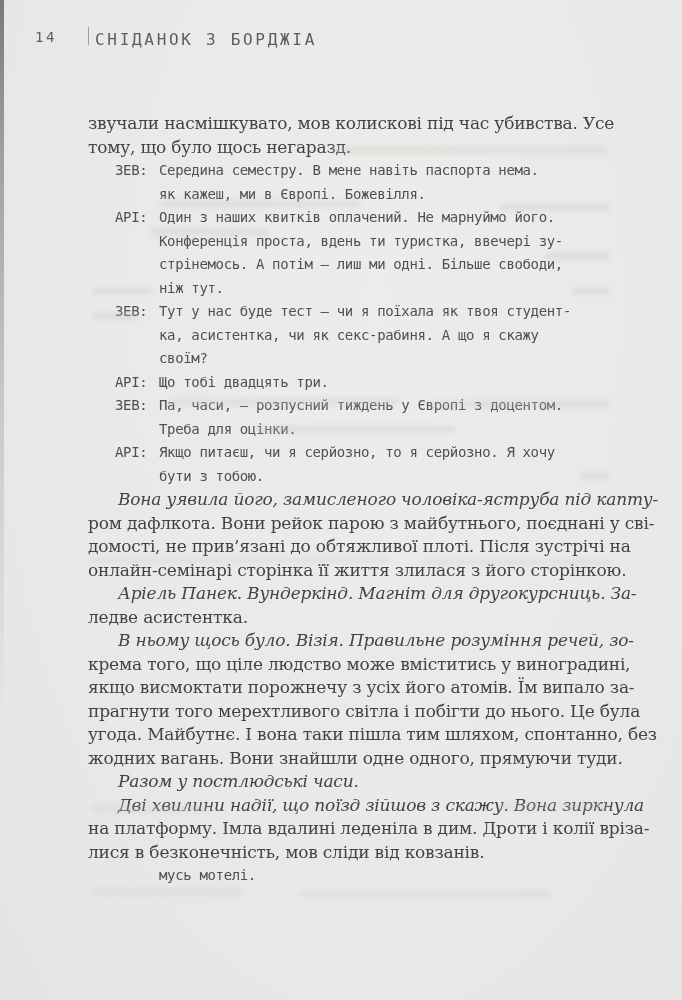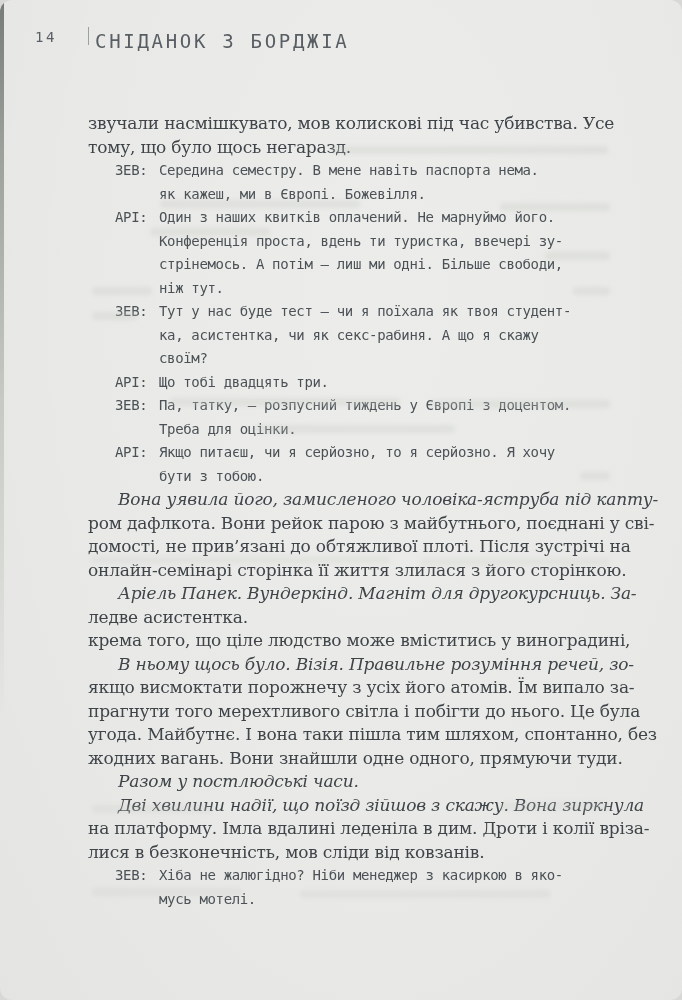--- a/index.html
+++ b/index.html
@@ -4,36 +4,35 @@
 <title>Book page scan</title>
 <style>
   html,body{margin:0;padding:0;background:#d8d8d6;}
   .page{
     position:relative;
     width:682px;height:1000px;
     background:
       radial-gradient(ellipse at 55% 30%, #ecedea 0%, #e9eae7 55%, #e4e5e2 100%);
     overflow:hidden;
     font-family:"DejaVu Serif", serif;
-    border-radius:12px;
   }
   .edge-shadow{
     position:absolute;left:0;top:0;width:4px;height:100%;
     background:linear-gradient(180deg,#767b77 0%,#9da19c 15%,#c6c9c4 40%,rgba(198,201,196,0) 72%);
     pointer-events:none;
   }
   
   .header{
     position:absolute;top:28px;left:0;width:100%;height:20px;
     font-family:"DejaVu Sans Mono", monospace;
     color:var(--head-ink,#585e63);
   }
   .page-number{position:absolute;left:35px;top:1px;font-size:14px;letter-spacing:2.5px;}
   .head-rule{position:absolute;left:88px;top:-1px;width:1px;height:18px;background:#9ba0a3;}
-  .running-head{position:absolute;left:95px;top:2px;font-size:19px;letter-spacing:2.7px;white-space:nowrap;}
+  .running-head{position:absolute;left:95px;top:2px;font-size:16px;letter-spacing:2.7px;white-space:nowrap;}
   
   .text-block{position:absolute;left:88px;top:112px;width:522px;}
   .line{height:23.5px;line-height:23.5px;white-space:nowrap;}
   .serif{font-size:17px;letter-spacing:-0.2px;color:var(--ink,#3f4449);}
   .indent{padding-left:30px;font-style:italic;}
   .dblock{margin-left:27px;font-family:"DejaVu Sans Mono", monospace;}
   .dline{font-size:14px;letter-spacing:-0.35px;color:var(--mono-ink,#4b5156);}
   .speaker{display:inline-block;width:44px;}
   .dcont{padding-left:44px;}
   
@@ -71,55 +70,54 @@
       </div>
       <div class="dblock">
         <div class="line dline"><span class="speaker">ЗЕВ:</span><span>Тут у нас буде тест — чи я поїхала як твоя студент-</span></div>
         <div class="line dline dcont">ка, асистентка, чи як секс-рабиня. А що я скажу</div>
         <div class="line dline dcont">своїм?</div>
       </div>
       <div class="dblock">
         <div class="line dline"><span class="speaker">АРІ:</span><span>Що тобі двадцять три.</span></div>
       </div>
       <div class="dblock">
-        <div class="line dline"><span class="speaker">ЗЕВ:</span><span>Па, татку, — розпусний тиждень у Європі з доцентом.</span></div>
+        <div class="line dline"><span class="speaker">ЗЕВ:</span><span>Па, часи, — розпусний тиждень у Європі з доцентом.</span></div>
         <div class="line dline dcont">Треба для оцінки.</div>
       </div>
       <div class="dblock">
         <div class="line dline"><span class="speaker">АРІ:</span><span>Якщо питаєш, чи я серйозно, то я серйозно. Я хочу</span></div>
         <div class="line dline dcont">бути з тобою.</div>
       </div>
       <div class="pblock">
         <div class="line serif indent">Вона уявила його, замисленого чоловіка-яструба під капту-</div>
         <div class="line serif">ром дафлкота. Вони рейок парою з майбутнього, поєднані у сві-</div>
         <div class="line serif">домості, не прив’язані до обтяжливої плоті. Після зустрічі на</div>
         <div class="line serif">онлайн-семінарі сторінка її життя злилася з його сторінкою.</div>
       </div>
       <div class="pblock">
         <div class="line serif indent">Аріель Панек. Вундеркінд. Магніт для другокурсниць. За-</div>
         <div class="line serif">ледве асистентка.</div>
       </div>
       <div class="pblock">
+        <div class="line serif indent">В ньому щось було. Візія. Правильне розуміння речей, зо-</div>
         <div class="line serif">крема того, що ціле людство може вміститись у виноградині,</div>
-        <div class="line serif indent">В ньому щось було. Візія. Правильне розуміння речей, зо-</div>
         <div class="line serif">якщо висмоктати порожнечу з усіх його атомів. Їм випало за-</div>
         <div class="line serif">прагнути того мерехтливого світла і побігти до нього. Це була</div>
         <div class="line serif">угода. Майбутнє. І вона таки пішла тим шляхом, спонтанно, без</div>
         <div class="line serif">жодних вагань. Вони знайшли одне одного, прямуючи туди.</div>
       </div>
       <div class="pblock">
         <div class="line serif indent">Разом у постлюдські часи.</div>
       </div>
       <div class="pblock">
         <div class="line serif indent">Дві хвилини надії, що поїзд зійшов з скажу. Вона зиркнула</div>
         <div class="line serif">на платформу. Імла вдалині леденіла в дим. Дроти і колії вріза-</div>
         <div class="line serif">лися в безконечність, мов сліди від ковзанів.</div>
       </div>
       <div class="dblock">
-        <div class="line dline"><span class="speaker">ЗЕВ:</span><span>Хіба не жалюгідно? Ніби менеджер з касиркою в яко-</span></div>
         <div class="line dline dcont">мусь мотелі.</div>
       </div>
     </div>
 
   <div class="ghost" style="left:332px;top:146px;width:276px;"></div>
   <div class="ghost" style="left:160px;top:200px;width:200px;"></div>
   <div class="ghost" style="left:500px;top:203px;width:110px;"></div>
   <div class="ghost" style="left:150px;top:228px;width:120px;"></div>
   <div class="ghost" style="left:545px;top:252px;width:65px;"></div>
   <div class="ghost" style="left:92px;top:287px;width:60px;"></div>

